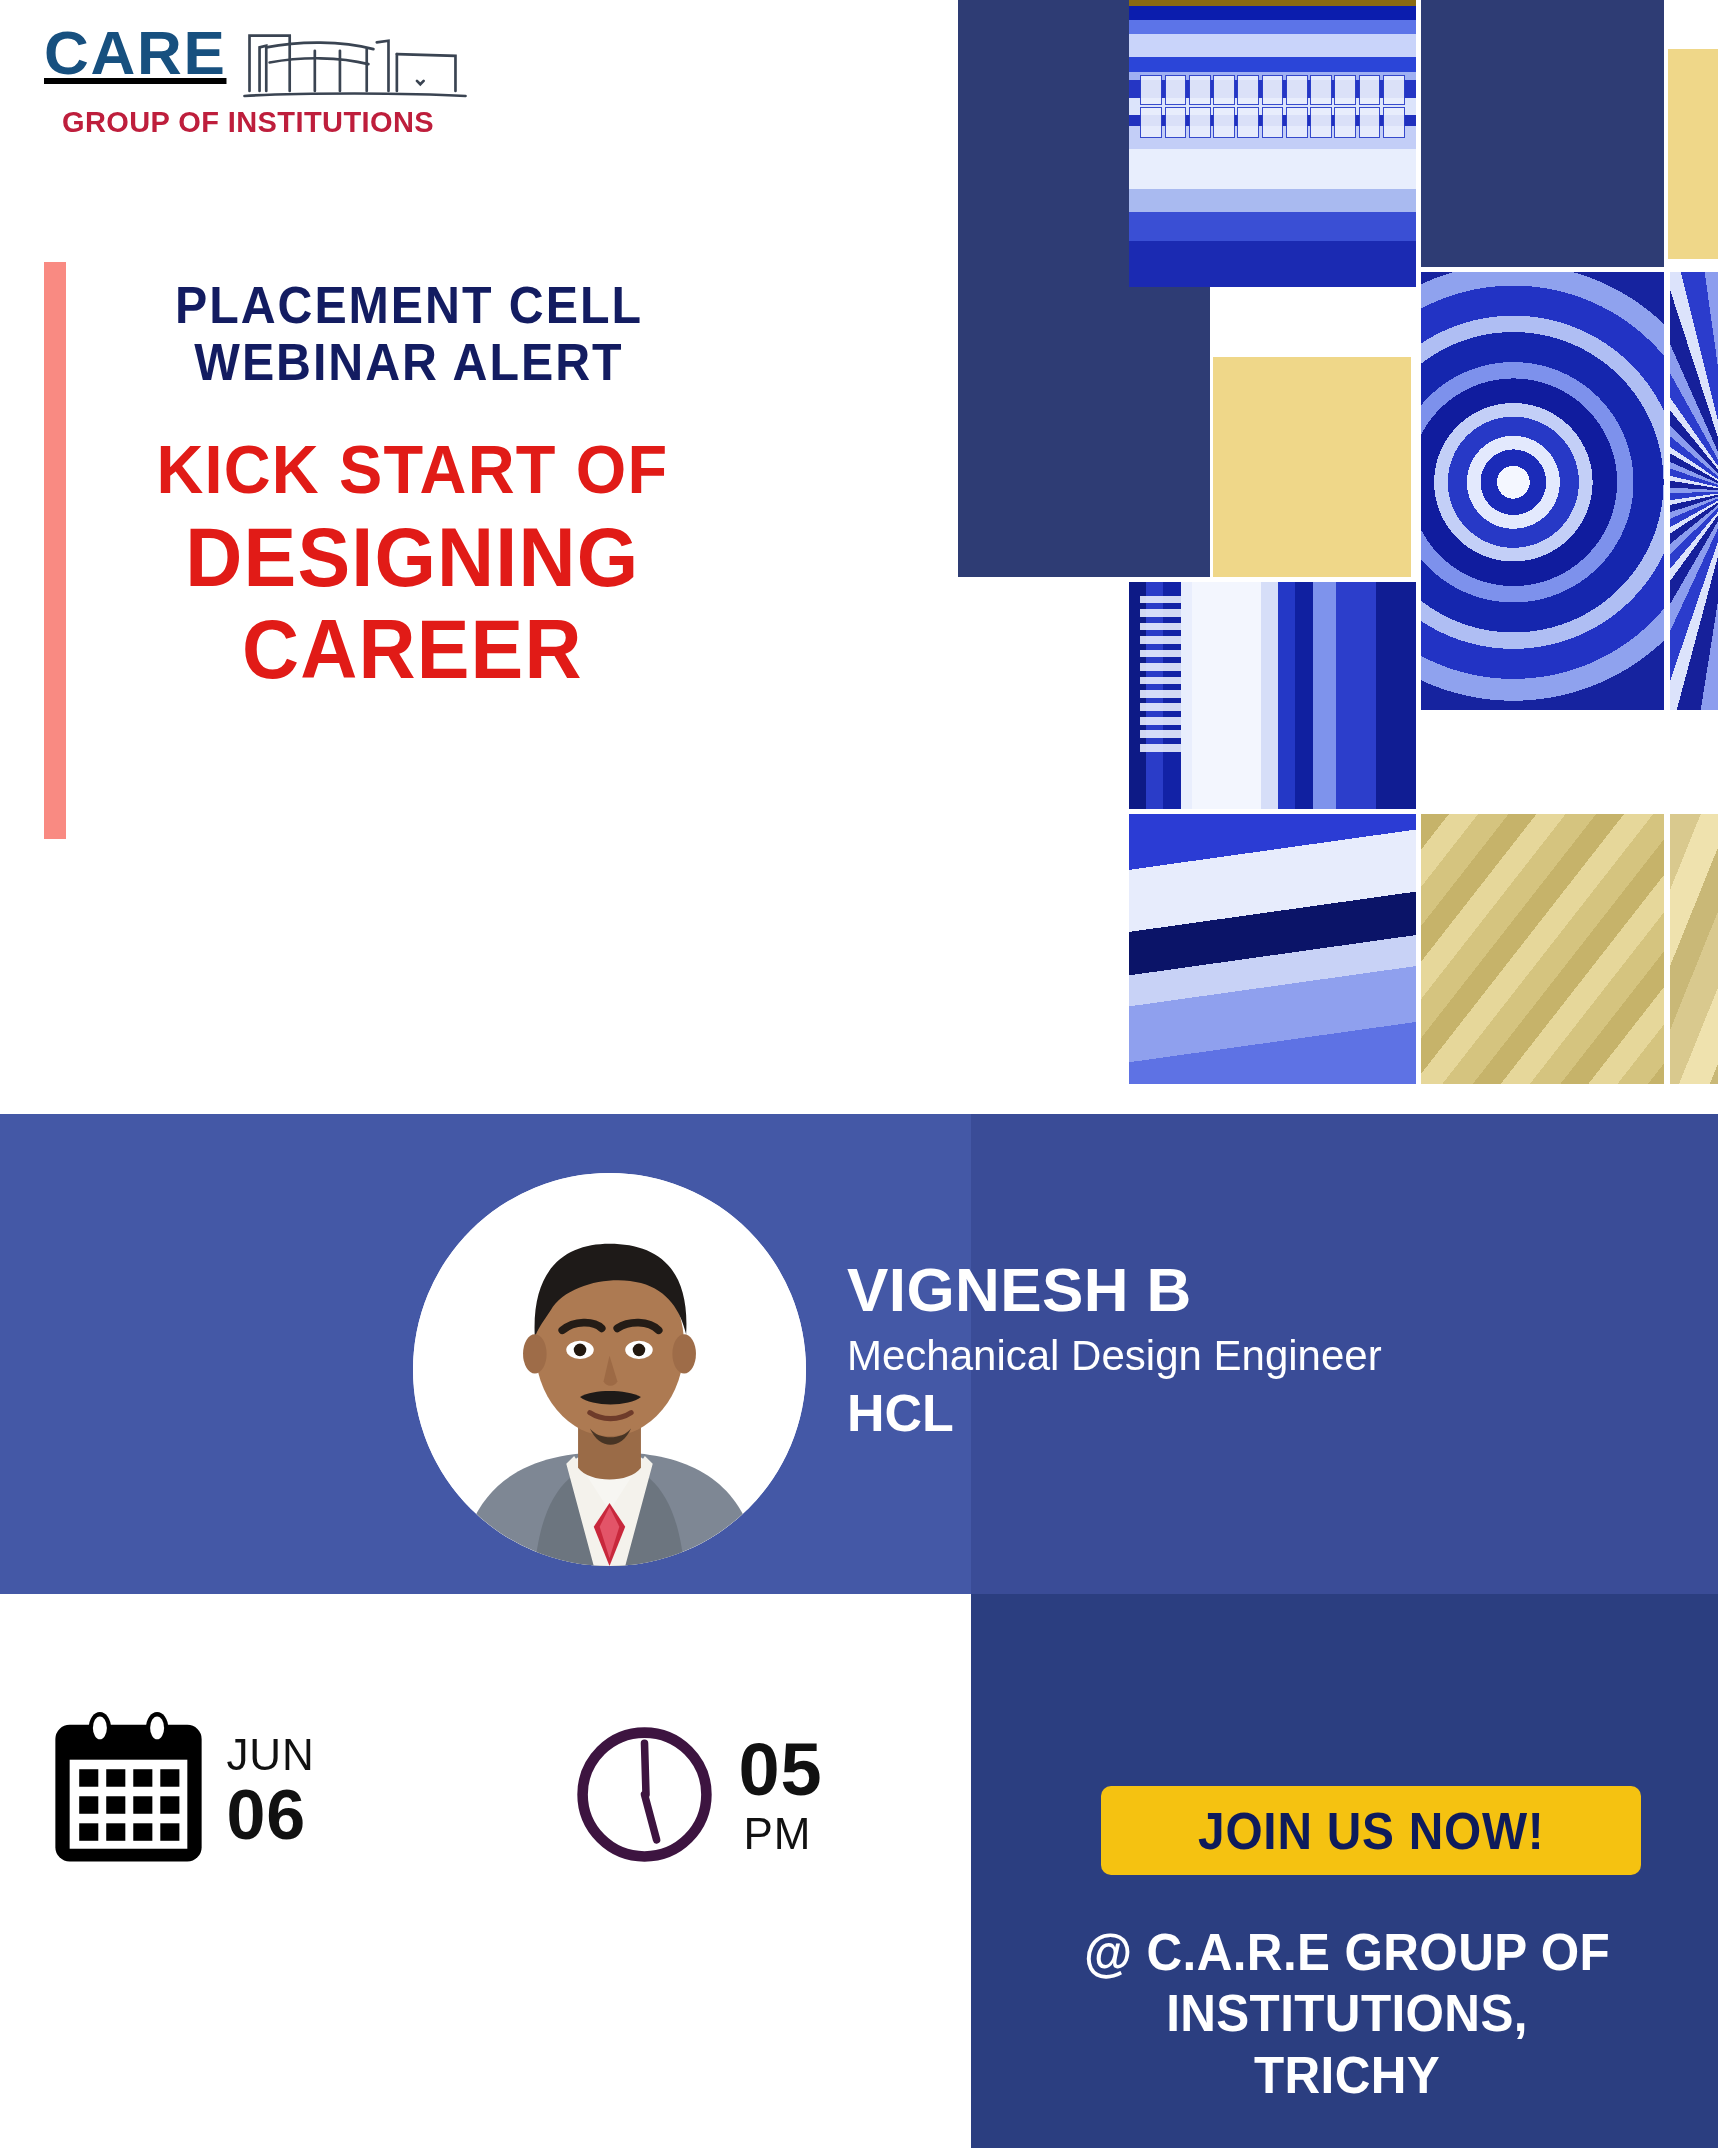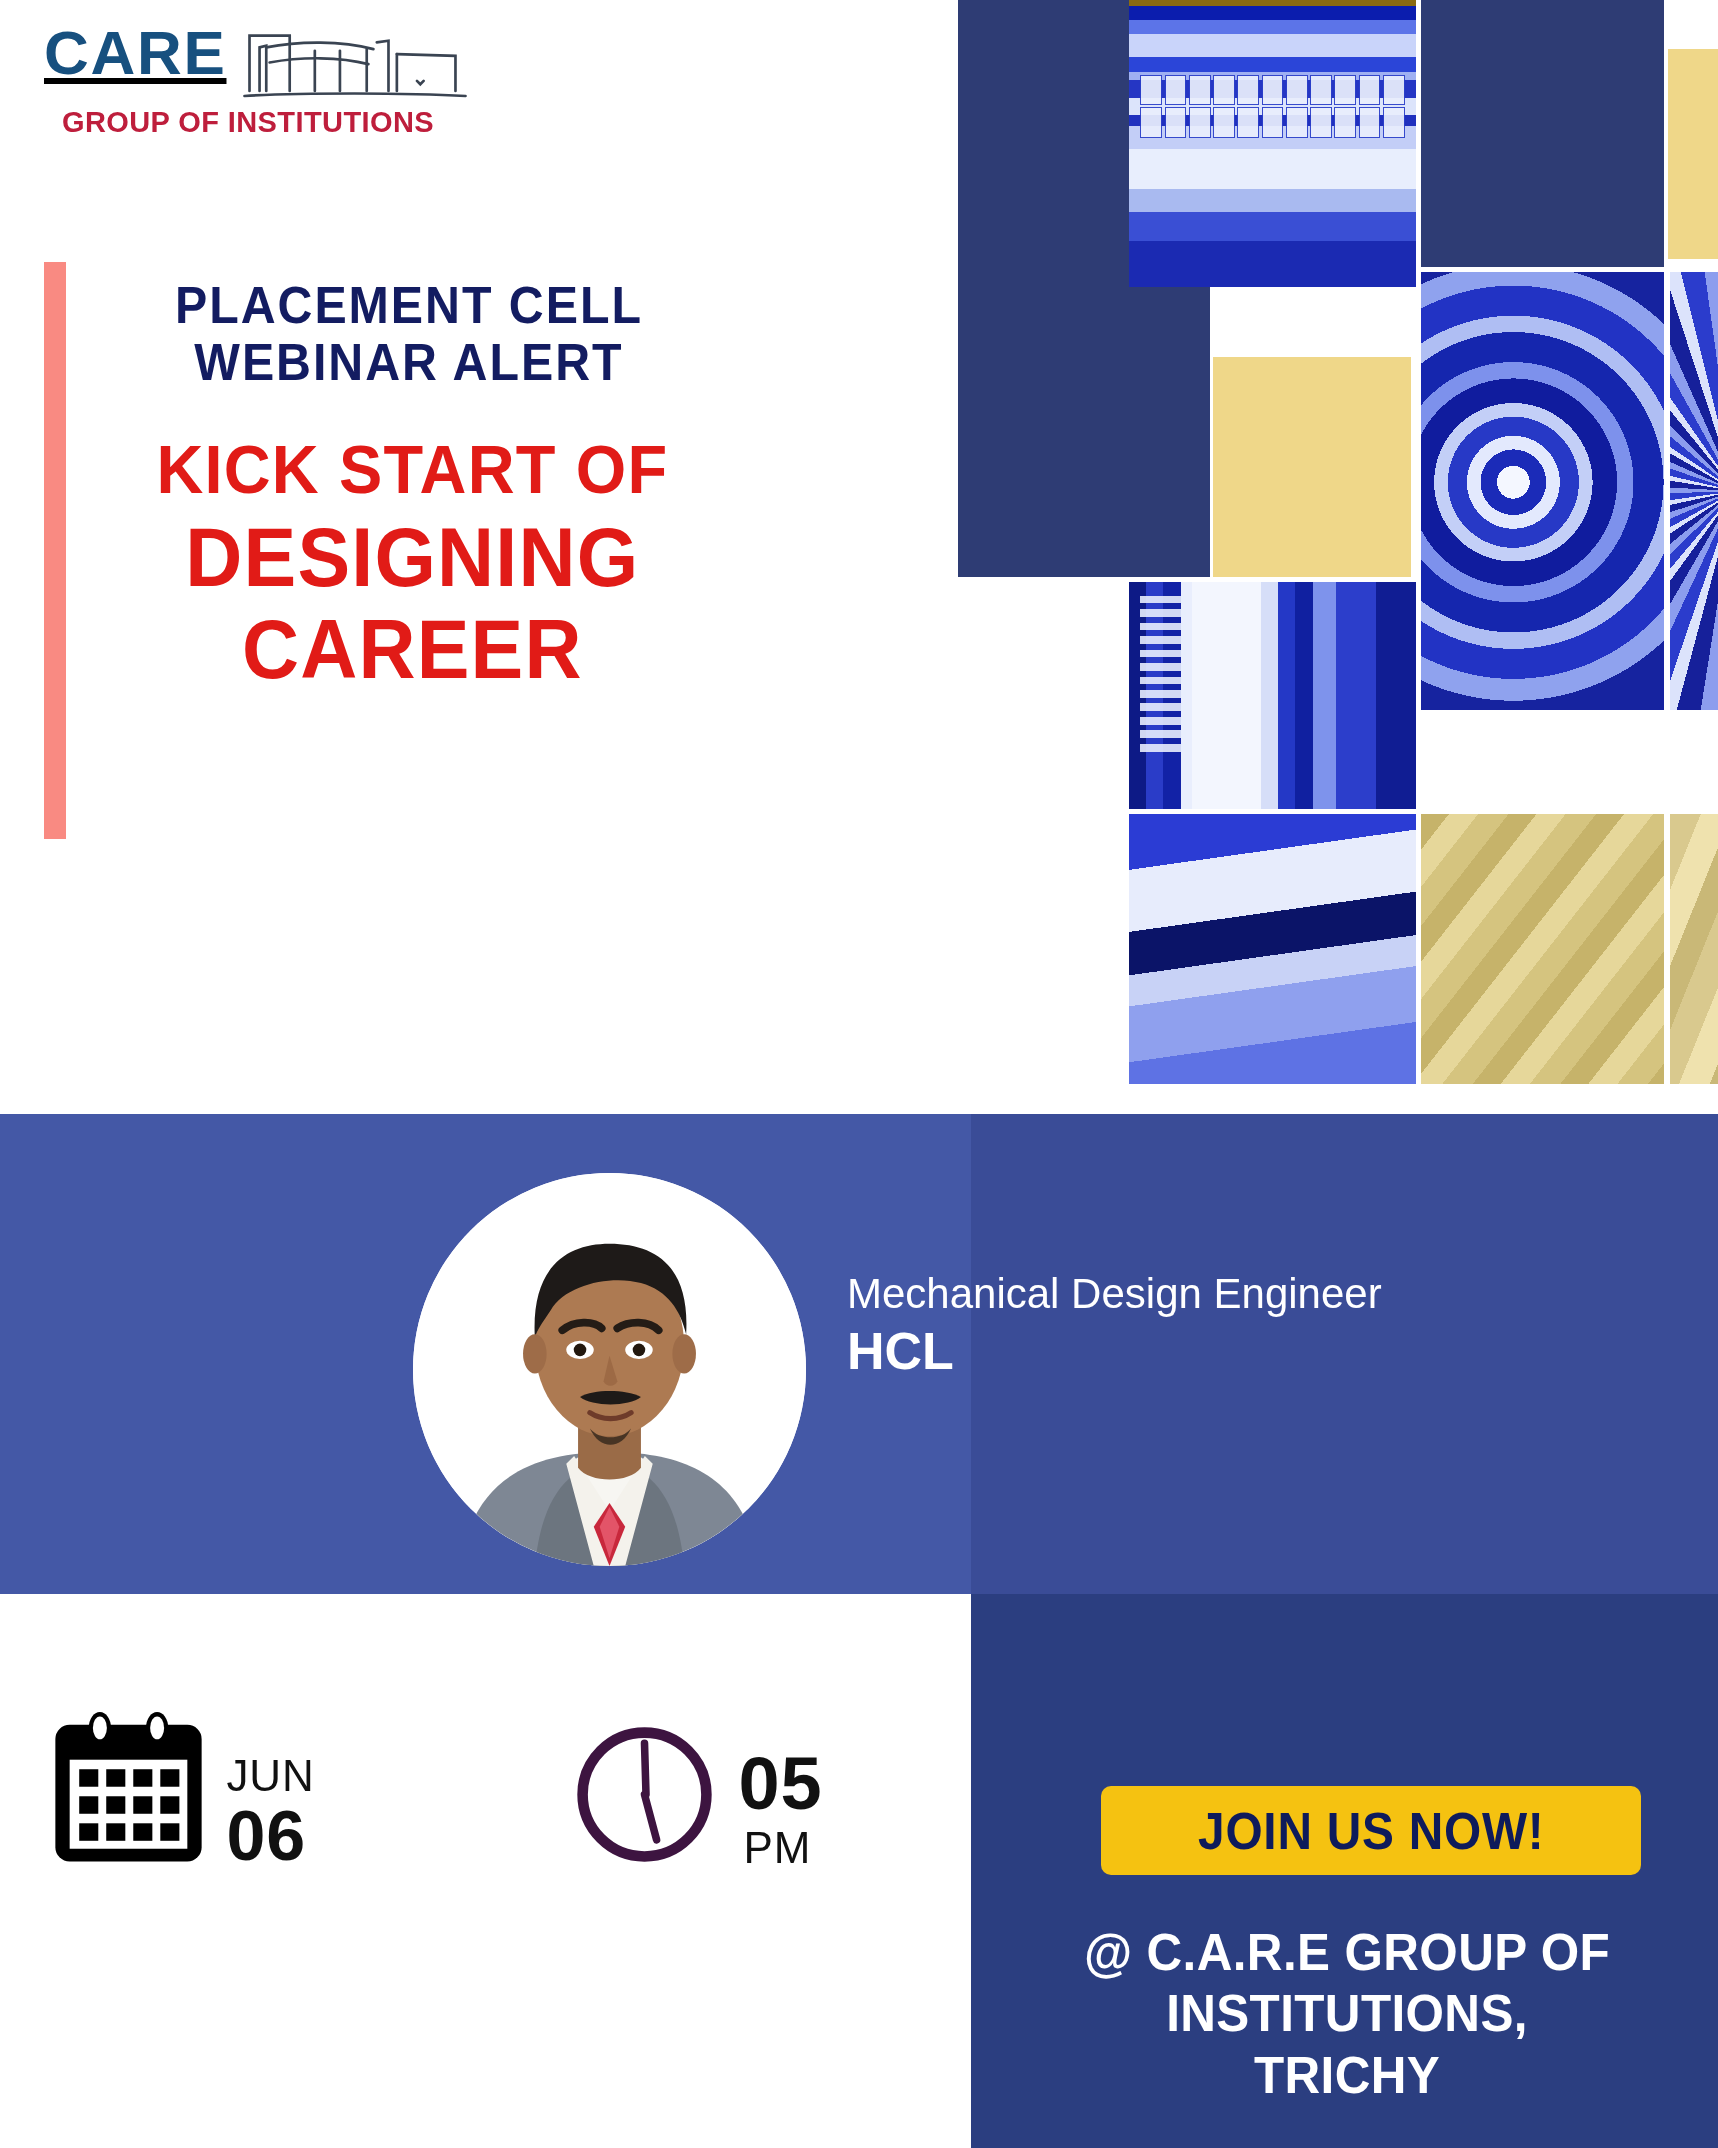--- a/index.html
+++ b/index.html
@@ -102,21 +102,21 @@
   .speaker-text{position:absolute;left:847px;top:1259px;width:839px;color:#ffffff;}
   .sp-name{font-size:62px;font-weight:bold;letter-spacing:0.4px;line-height:1.0;}
   .sp-role{font-size:42px;font-weight:normal;line-height:1.08;margin-top:11.7px;}
   .sp-org{font-size:52px;font-weight:bold;line-height:1.05;margin-top:8.4px;}
 
   
   .lower-navy{position:absolute;left:971px;top:1594px;width:748px;height:554px;background:#2B3E80;}
 
   
   .datetime{position:absolute;left:49px;top:1712px;width:839px;height:193px;}
-  .dt-item{position:absolute;display:flex;align-items:flex-end;}
+  .dt-item{position:absolute;display:flex;align-items:center;}
   .dt-cal{left:0;top:0;}
   .dt-clk{left:520px;top:6.7px;}
   .cal-icon{width:159px;height:159px;display:block;}
   .clk-icon{width:151px;height:151px;display:block;}
   .dt-labels{margin-left:18.5px;color:#111111;line-height:1;}
   .dt-top{font-size:44px;font-weight:normal;letter-spacing:0.8px;}
   .dt-big{font-size:70px;font-weight:bold;letter-spacing:0.8px;margin-top:3.4px;}
   .dt-top-r{font-size:74px;font-weight:bold;letter-spacing:0.8px;}
   .dt-sub-r{font-size:44px;font-weight:normal;letter-spacing:0.8px;margin-top:5px;margin-left:5px;}
 
@@ -268,20 +268,21 @@
       <path d="M90 122 C96 126, 105 126, 111 122" stroke="#6E3B2A" stroke-width="2.6" fill="none" stroke-linecap="round"></path>
 
       <path d="M90 130 C95 136, 106 136, 111 130 C106 141, 95 141, 90 130 Z" fill="#241C16" opacity=".7"></path>
 
       <ellipse cx="62" cy="92" rx="6" ry="10" fill="#9E6C48"></ellipse>
       <ellipse cx="138" cy="92" rx="6" ry="10" fill="#9E6C48"></ellipse>
     </svg>
   </div>
 
   <div class="speaker-text">
+    <div class="sp-name">VIGNESH B</div>
     <div class="sp-role">Mechanical Design Engineer</div>
     <div class="sp-org">HCL</div>
   </div>
 
   <div class="lower-navy"></div>
 
   <div class="datetime">
 
     <div class="dt-item dt-cal">
       <svg class="cal-icon" viewBox="0 0 100 100">

